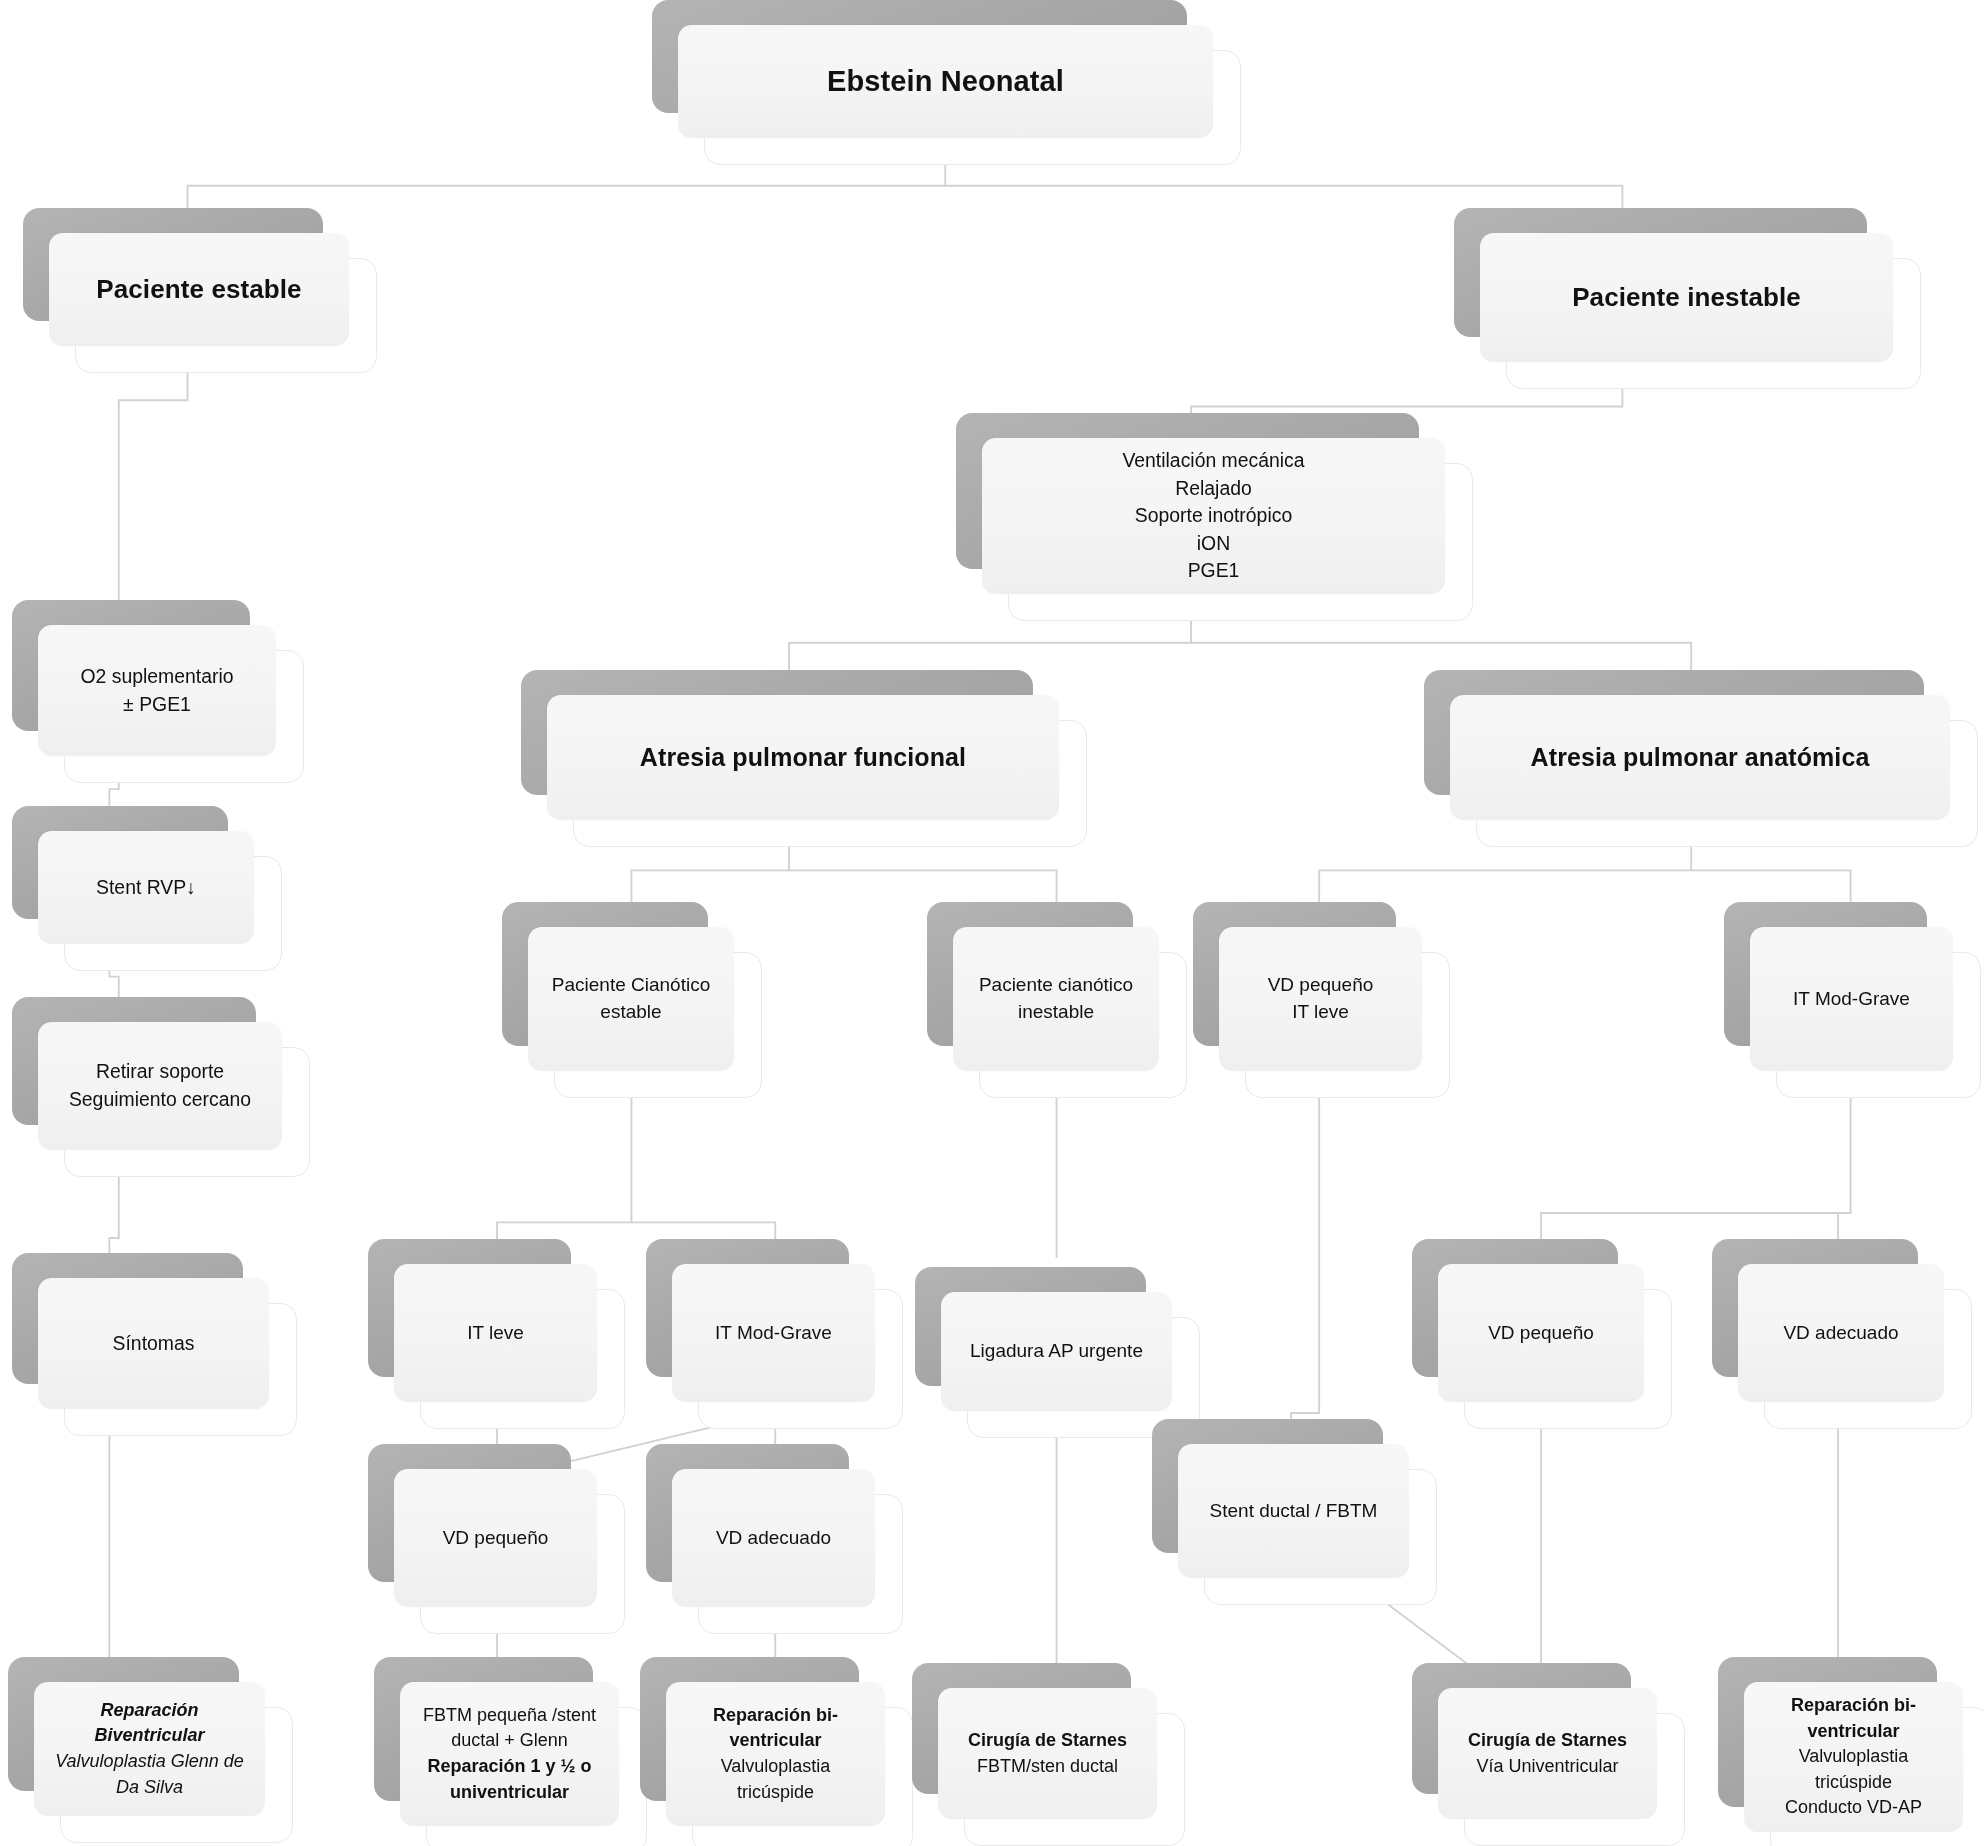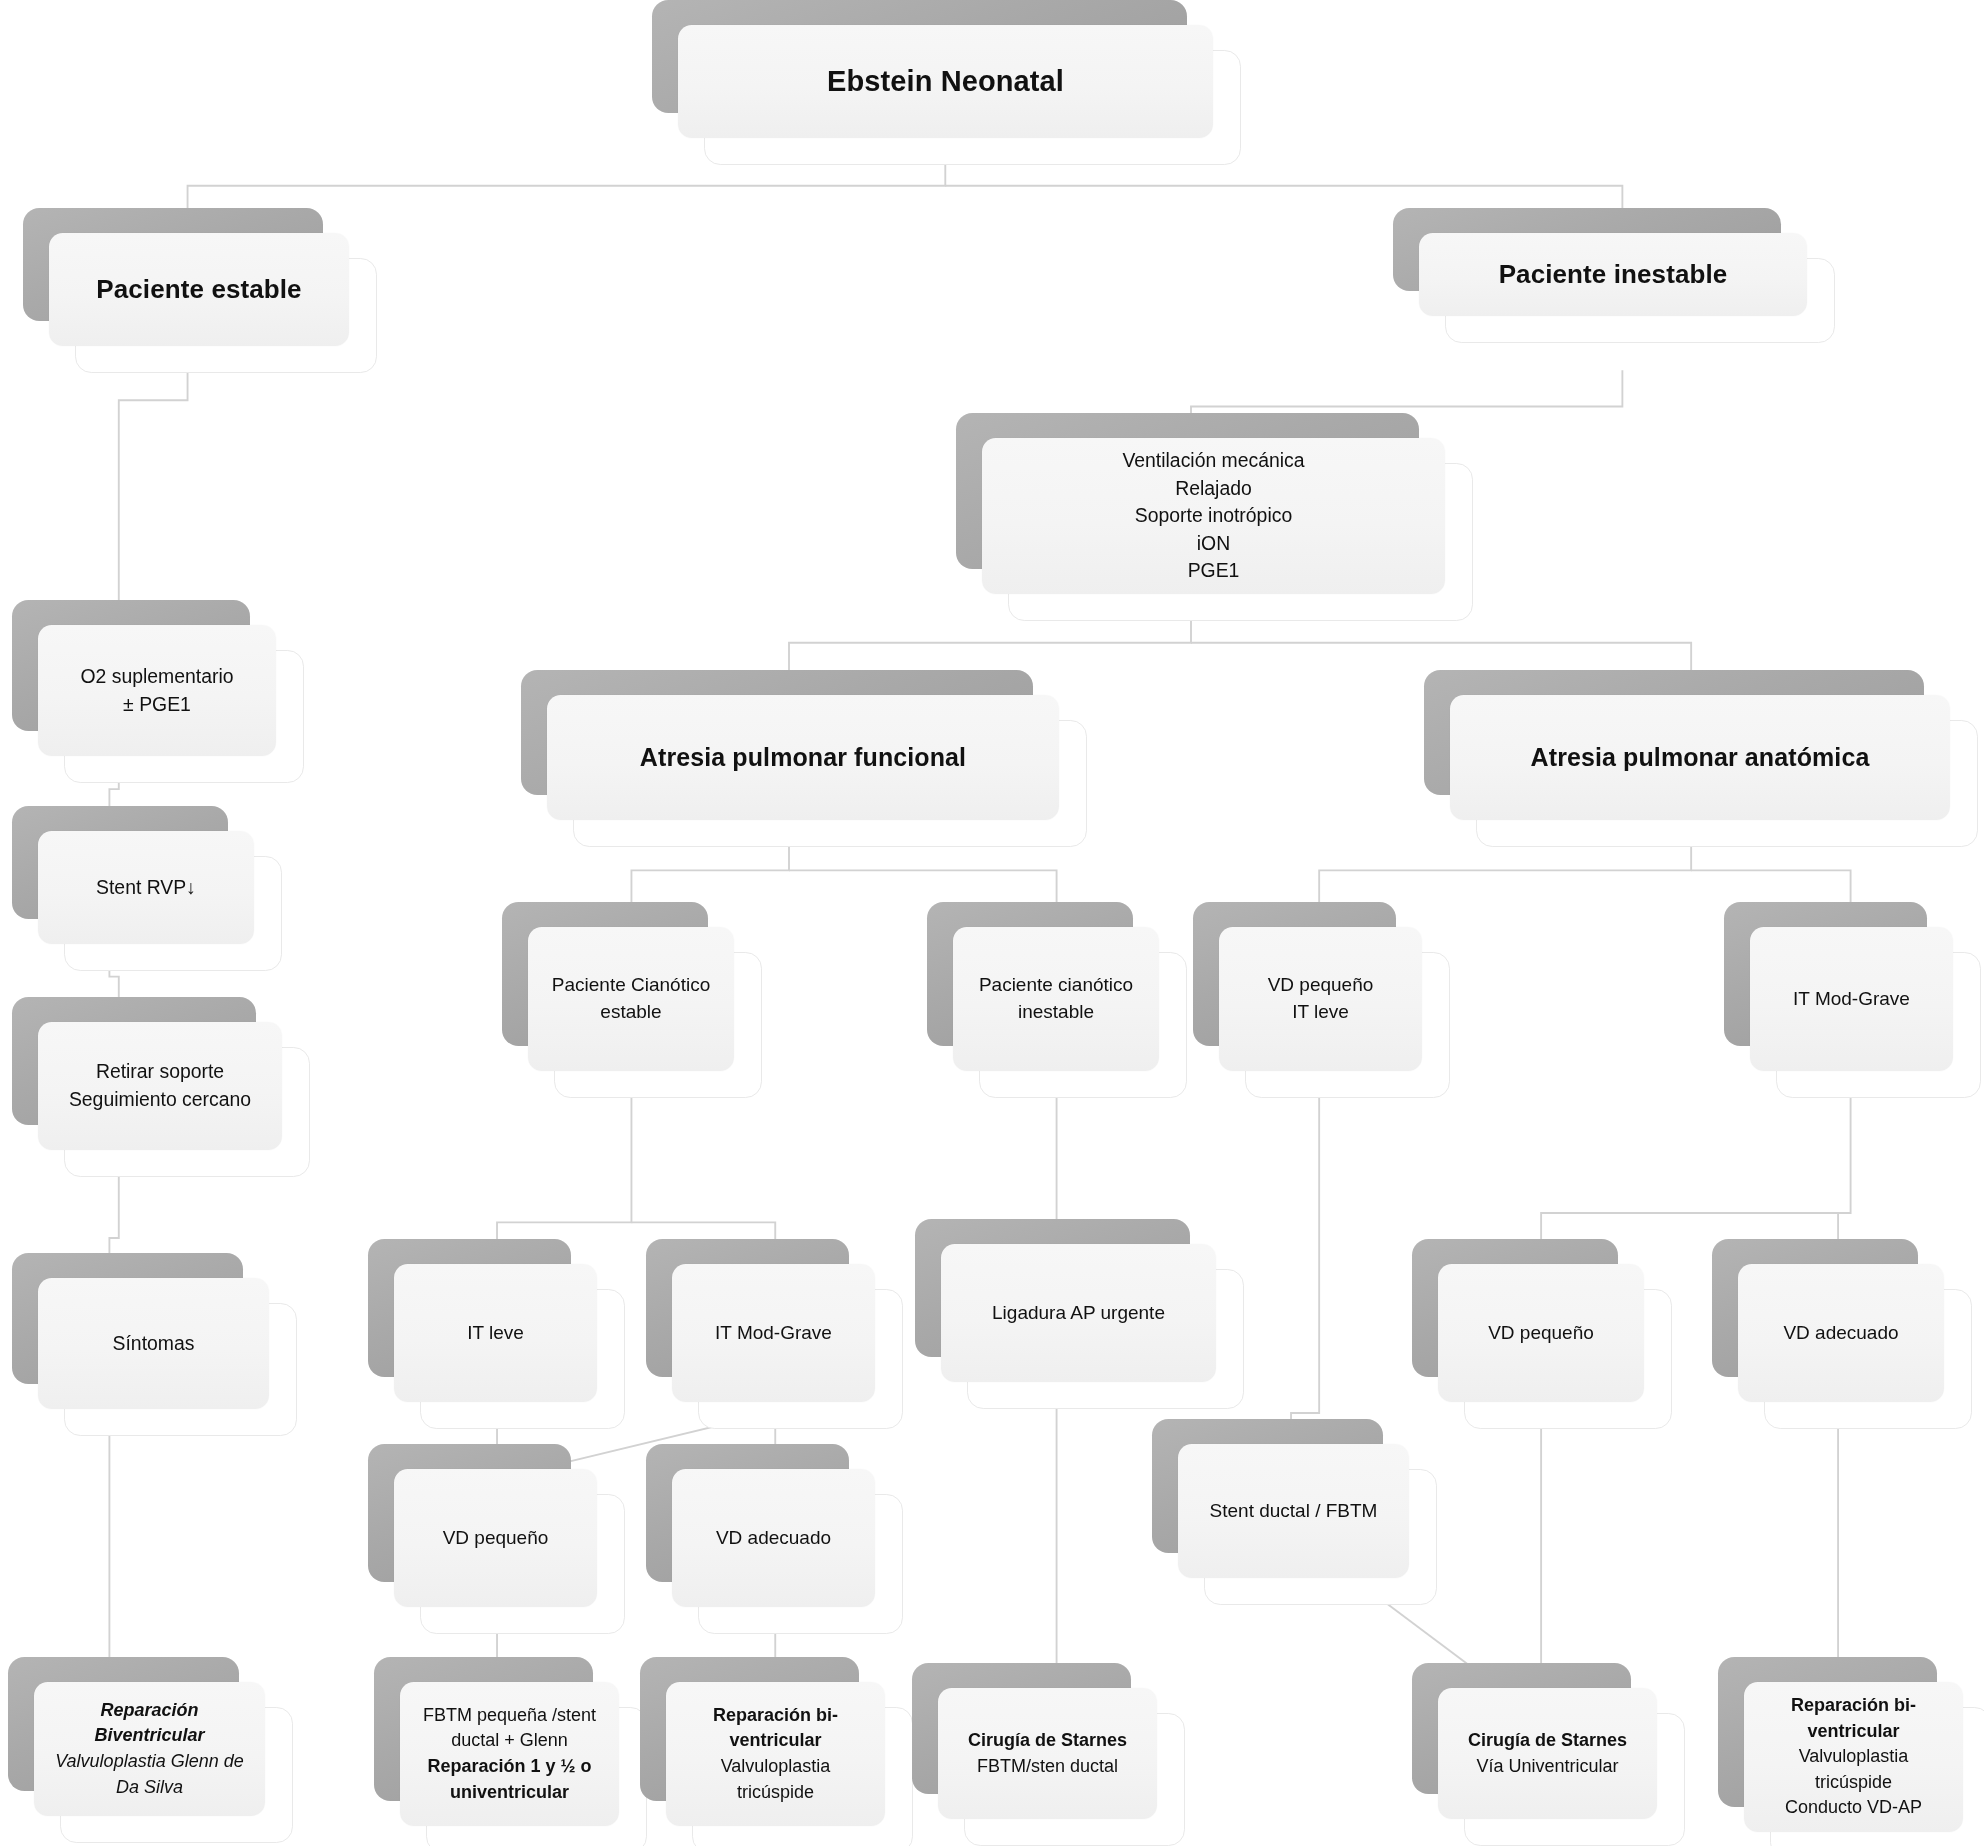--- a/index.html
+++ b/index.html
@@ -154,21 +154,21 @@
   </div>
 
   <div class="node t-head" style="left:49px; top:233px; width:300px; height:113px;">
     <div class="plate"></div>
     <div class="ghost"></div>
     <div class="card">
       <span class="line">Paciente estable</span>
     </div>
   </div>
 
-  <div class="node t-head" style="left:1419px; top:233px; width:388px; height:83px;">
+  <div class="node t-head" style="left:1480px; top:233px; width:388px; height:129px;padding-left:25px;">
     <div class="plate"></div>
     <div class="ghost"></div>
     <div class="card">
       <span class="line">Paciente inestable</span>
     </div>
   </div>
 
   <div class="node t-body" style="left:982px; top:438px; width:463px; height:156px;">
     <div class="plate"></div>
     <div class="ghost"></div>
@@ -285,21 +285,21 @@
   </div>
 
   <div class="node t-small" style="left:672px; top:1264px; width:203px; height:138px;">
     <div class="plate"></div>
     <div class="ghost"></div>
     <div class="card">
       <span class="line">IT Mod-Grave</span>
     </div>
   </div>
 
-  <div class="node t-small" style="left:941px; top:1244px; width:231px; height:138px;padding-left:44px;">
+  <div class="node t-small" style="left:941px; top:1292px; width:231px; height:119px;">
     <div class="plate"></div>
     <div class="ghost"></div>
     <div class="card">
       <span class="line">Ligadura AP urgente</span>
     </div>
   </div>
 
   <div class="node t-small" style="left:1438px; top:1264px; width:206px; height:138px;">
     <div class="plate"></div>
     <div class="ghost"></div>

